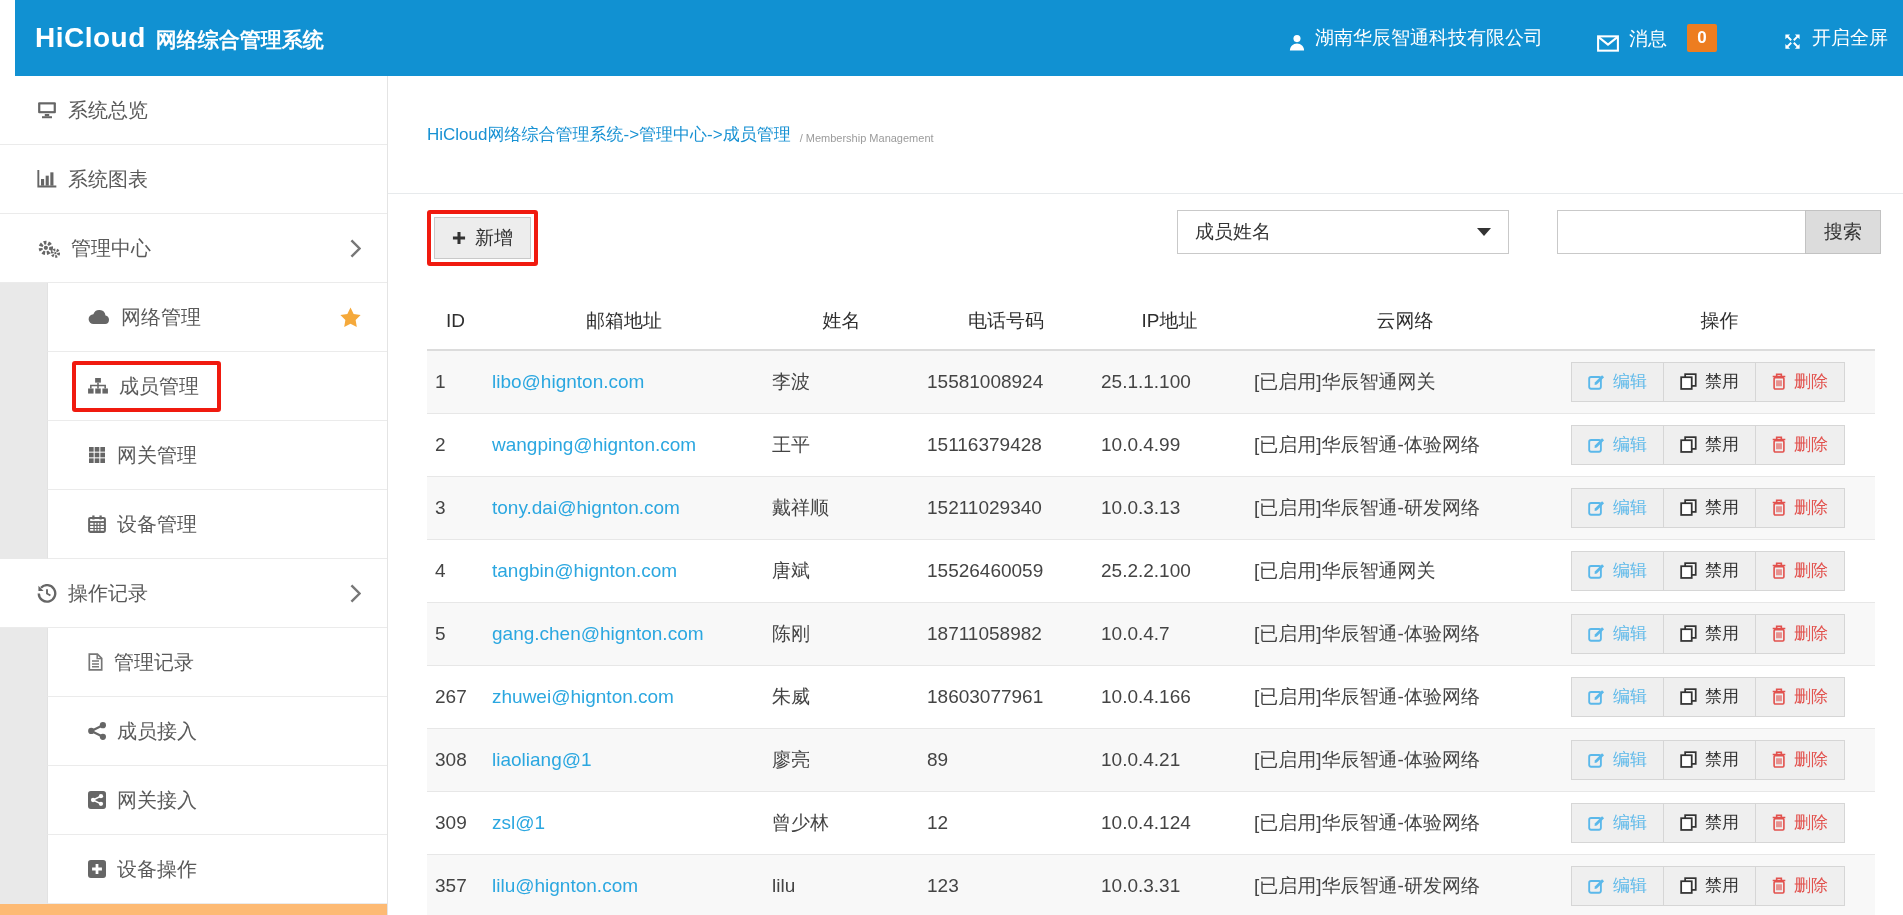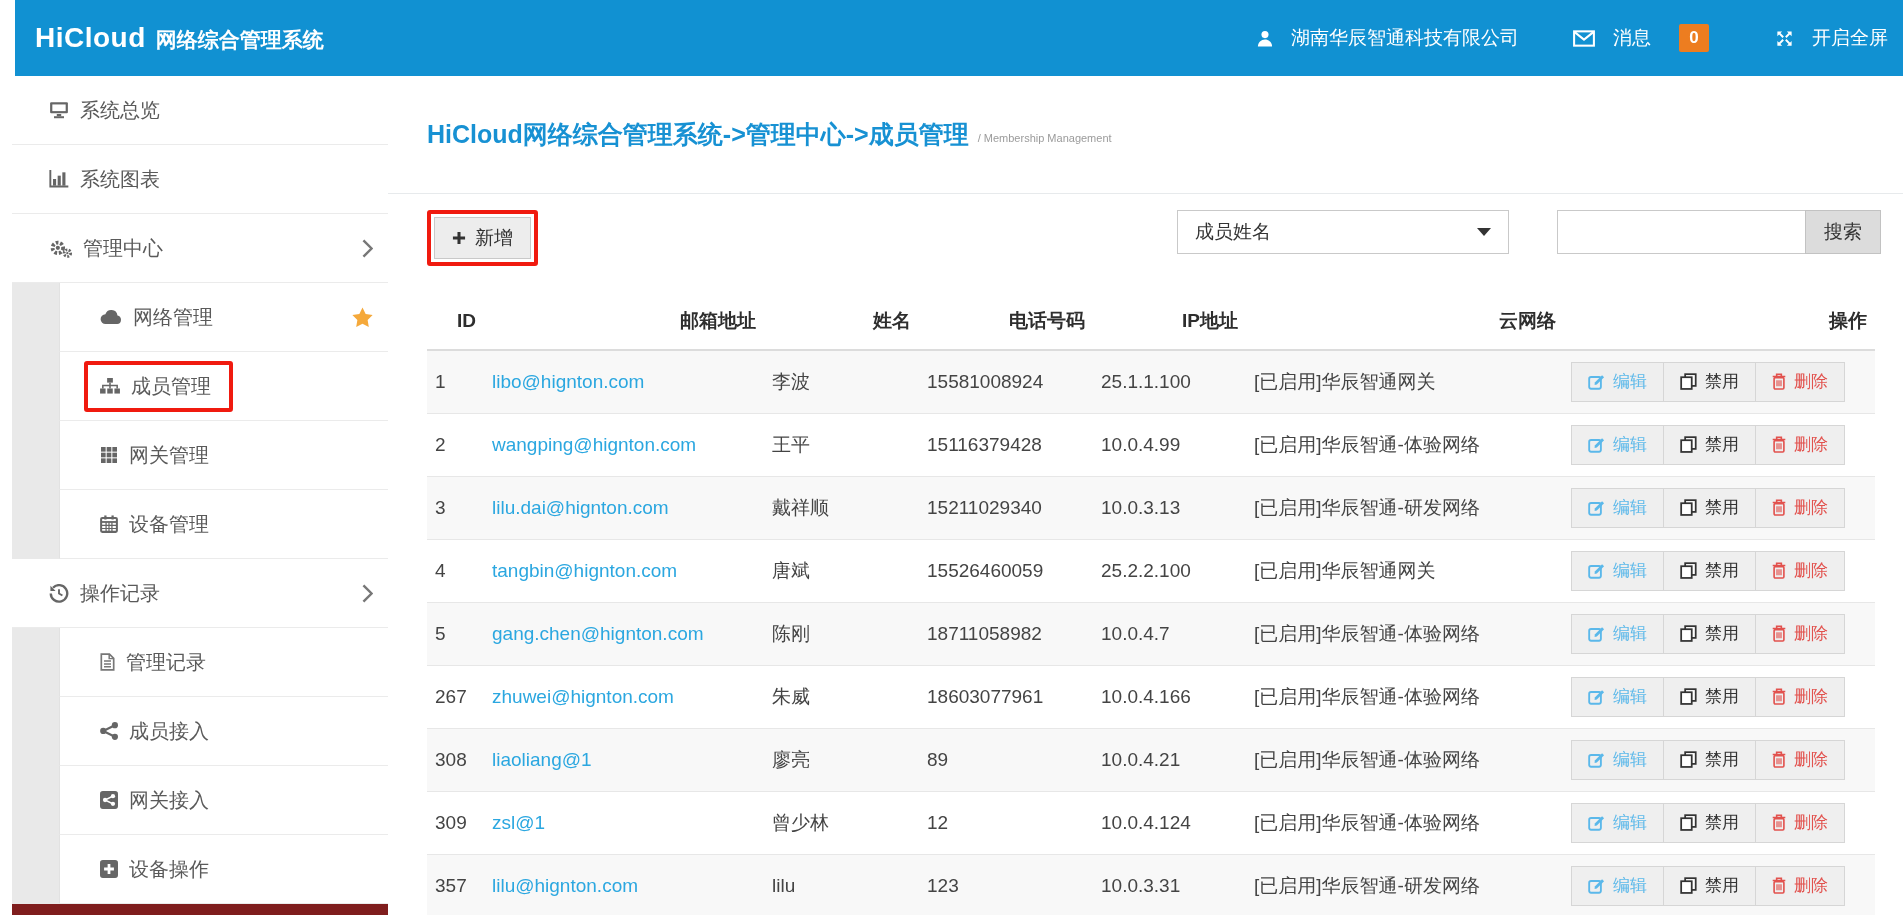--- a/index.html
+++ b/index.html
@@ -13,61 +13,61 @@
        font-family:"Liberation Sans","DejaVu Sans",sans-serif;color:#333}
   .icn{display:inline-flex;align-items:center;justify-content:center;line-height:0}
 
   
   .hdr{position:absolute;top:0;left:15px;width:1903px;height:76px;background:var(--header-blue);
        display:flex;align-items:center;padding:0 30px 0 20px}
   .logo{display:flex;align-items:baseline;color:#fff;cursor:pointer}
   .logo-main{font-size:28px;font-weight:bold;letter-spacing:.5px}
   .logo-suffix{font-size:21px;margin-left:10px;font-weight:bold}
   .hdr-right{margin-left:auto;display:flex;align-items:center;color:#fff;font-size:19px}
-  .hdr-item{display:flex;align-items:center;gap:18px;cursor:pointer}
+  .hdr-item{display:flex;align-items:flex-end;gap:10px;cursor:pointer}
   .hdr-company{margin-right:54px}
   .hdr-msg{margin-right:66px}
   .badge{background:var(--badge-orange);color:#fff;font-weight:bold;font-size:17px;
          min-width:30px;height:28px;display:flex;align-items:center;justify-content:center;
          border-radius:2px;margin-left:10px;padding:0 6px}
 
   
-  .sidebar{position:absolute;top:76px;left:12px;width:388px;height:839px;background:#7f1d1d;
+  .sidebar{position:absolute;top:76px;left:0;width:388px;height:839px;background:#fdba74;
            border-right:1px solid #e4e4e4;overflow:hidden}
   .side-item{height:69px;display:flex;align-items:center;gap:11px;padding:0 26px 0 37px;
              border-bottom:1px solid #ebebeb;background:#fff;font-size:20px;color:#5a5a5a;cursor:pointer}
   .side-group{background:#e9e9e9;padding-left:47px}
   .side-group .side-item{padding-left:40px;border-left:1px solid #e2e2e2}
   .side-inner{display:flex;align-items:center;gap:11px}
   .red-box{border:4px solid var(--annotation-red);border-radius:3px;padding:8px 18px 8px 12px;margin-left:-16px}
   .trail{margin-left:auto}
 
   
   .main{position:absolute;top:76px;left:388px;width:1515px;height:839px;background:#fff;overflow:hidden}
   .title-wrap{height:118px;display:flex;align-items:center;padding-left:39px;border-bottom:1px solid #e7eaec}
-  .page-title{color:var(--title-blue);font-size:25px;font-weight:bold}
+  .page-title{color:var(--title-blue);font-size:17px;font-weight:normal}
   .page-subtitle{color:#9b9b9b;font-size:11px;margin-left:9px;padding-top:6px}
 
   .toolbar{margin:16px 22px 0 39px;display:flex;}
   .add-wrap{border:4px solid var(--annotation-red);border-radius:3px;padding:3px;display:inline-block}
   .btn-add{height:42px;padding:0 17px;background:#ededed;border:1px solid #c9c9c9;
            display:flex;align-items:center;gap:9px;font-size:19px;color:#333;cursor:pointer}
   .filter-select{margin-left:auto;width:332px;height:44px;border:1px solid #c9c9c9;background:#fff;
                  display:flex;align-items:center;padding:0 17px;font-size:19px;color:#333;cursor:pointer}
   .caret-down{margin-left:auto;width:0;height:0;border-left:7px solid transparent;
               border-right:7px solid transparent;border-top:8px solid #333}
   .search-group{margin-left:48px;display:flex;height:44px}
   .search-input{width:248px;height:44px;border:1px solid #c9c9c9;border-right:none;padding:0 12px;
                 font-size:19px;outline:none;background:#fff}
   .btn-search{width:76px;height:44px;background:#dcdcdc;border:1px solid #c2c2c2;font-size:19px;
               color:#333;cursor:pointer;font-family:inherit}
 
   .table-wrap{margin:30px 22px 0 39px}
   table{border-collapse:collapse;table-layout:fixed;width:1448px;font-size:19px}
-  th{text-align:right;font-weight:bold;color:#2e2e2e;padding:12px 8px 15px 8px;border-bottom:2px solid #dcdcdc}
+  th{text-align:center;font-weight:normal;color:#2e2e2e;padding:12px 8px 15px 8px;border-bottom:2px solid #dcdcdc}
   td{padding:0 8px;height:63px;border-bottom:1px solid #e7e7e7;color:#444;overflow:hidden;white-space:nowrap}
   tbody tr:nth-child(odd){background:#f8f8f8}
   a.email{color:var(--link-blue);text-decoration:none;cursor:pointer}
   .actions{display:flex}
   .act{display:flex;align-items:center;gap:8px;padding:0 16px;height:40px;background:#efefef;
        border:1px solid #d6d6d6;margin-left:-1px;font-size:17px;cursor:pointer;white-space:nowrap;
        font-family:inherit}
 </style>
 </head>
 <body>
@@ -415,21 +415,21 @@
                       <path d="M4.3 6.1v5.3M6 6.1v5.3M7.7 6.1v5.3" stroke="currentColor" stroke-width="1"></path>
                     </svg>
                   </span>
                   <span>删除</span>
                 </button>
               </div>
             </td>
           </tr>
           <tr>
             <td>3</td>
-            <td><a class="email">lilu.dai@hignton.com</a></td>
+            <td><a class="email">tony.dai@hignton.com</a></td>
             <td>戴祥顺</td>
             <td>15211029340</td>
             <td>10.0.3.13</td>
             <td>[已启用]华辰智通-研发网络</td>
             <td>
               <div class="actions">
                 <button class="act" style="color: rgb(91, 184, 234);">
                   <span class="icn">
                     <svg width="17" height="17" viewBox="0 0 14.5 14.5">
                       <rect x="1" y="3.4" width="10" height="10" rx="1.6" fill="none" stroke="currentColor" stroke-width="1.6"></rect>

